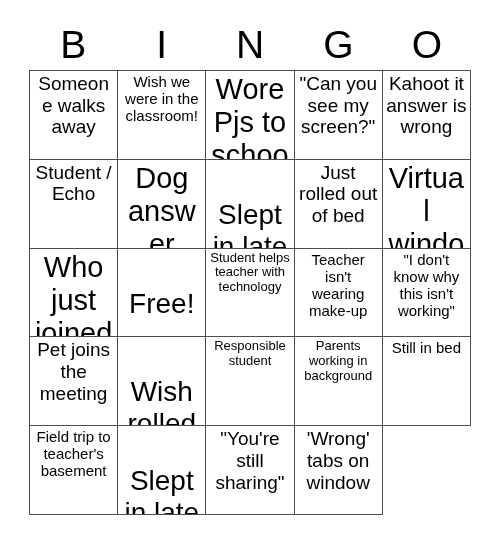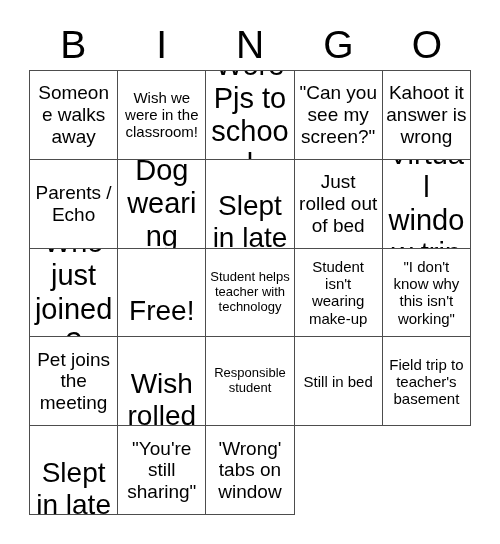--- a/index.html
+++ b/index.html
@@ -53,21 +53,20 @@
     border-left: 1.5px solid #4d4d4d;
     display: grid;
     grid-template-columns: repeat(5, 1fr);
     grid-template-rows: repeat(5, 1fr);
   }
   .bingo-cell {
     box-sizing: border-box;
     border-right: 1.5px solid #4d4d4d;
     border-bottom: 1.5px solid #4d4d4d;
     display: flex;
-    align-items: center;
     justify-content: center;
     text-align: center;
     padding: 2px 3px;
     background: #ffffff;
     overflow: hidden;
   }
   .cell-text {
     display: block;
     width: 100%;
     line-height: 1.14;
@@ -106,24 +105,24 @@
         <span class="cell-text">Wore Pjs to school</span>
       </div>
     <div class="bingo-cell" data-size="md">
         <span class="cell-text">"Can you see my screen?"</span>
       </div>
     <div class="bingo-cell" data-size="md">
         <span class="cell-text">Kahoot it answer is wrong</span>
       </div>
 
     <div class="bingo-cell" data-size="md">
-        <span class="cell-text">Parents / Echo</span>
+        <span class="cell-text">Student / Echo</span>
       </div>
     <div class="bingo-cell" data-size="lg">
-        <span class="cell-text">Dog wearing</span>
+        <span class="cell-text">Dog answer</span>
       </div>
     <div class="bingo-cell" data-size="xl">
         <span class="cell-text">Slept in late</span>
       </div>
     <div class="bingo-cell" data-size="md">
         <span class="cell-text">Just rolled out of bed</span>
       </div>
 
     <div class="bingo-cell" data-size="lg">
         <span class="cell-text">Virtual window trip</span>
@@ -131,34 +130,37 @@
     <div class="bingo-cell" data-size="lg">
         <span class="cell-text">Who just joined?</span>
       </div>
     <div class="bingo-cell" data-size="xl">
         <span class="cell-text">Free!</span>
       </div>
     <div class="bingo-cell" data-size="xs">
         <span class="cell-text">Student helps teacher with technology</span>
       </div>
     <div class="bingo-cell" data-size="sm">
-        <span class="cell-text">Student isn't wearing make-up</span>
+        <span class="cell-text">Teacher isn't wearing make-up</span>
       </div>
 
     <div class="bingo-cell" data-size="sm">
         <span class="cell-text">"I don't know why this isn't working"</span>
       </div>
     <div class="bingo-cell" data-size="md">
         <span class="cell-text">Pet joins the meeting</span>
       </div>
     <div class="bingo-cell" data-size="xl">
         <span class="cell-text">Wish rolled</span>
       </div>
     <div class="bingo-cell" data-size="xs">
         <span class="cell-text">Responsible student</span>
+      </div>
+    <div class="bingo-cell" data-size="xs">
+        <span class="cell-text">Parents working in background</span>
       </div>
 
     <div class="bingo-cell" data-size="sm">
         <span class="cell-text">Still in bed</span>
       </div>
     <div class="bingo-cell" data-size="sm">
         <span class="cell-text">Field trip to teacher's basement</span>
       </div>
     <div class="bingo-cell" data-size="xl">
         <span class="cell-text">Slept in late</span>

